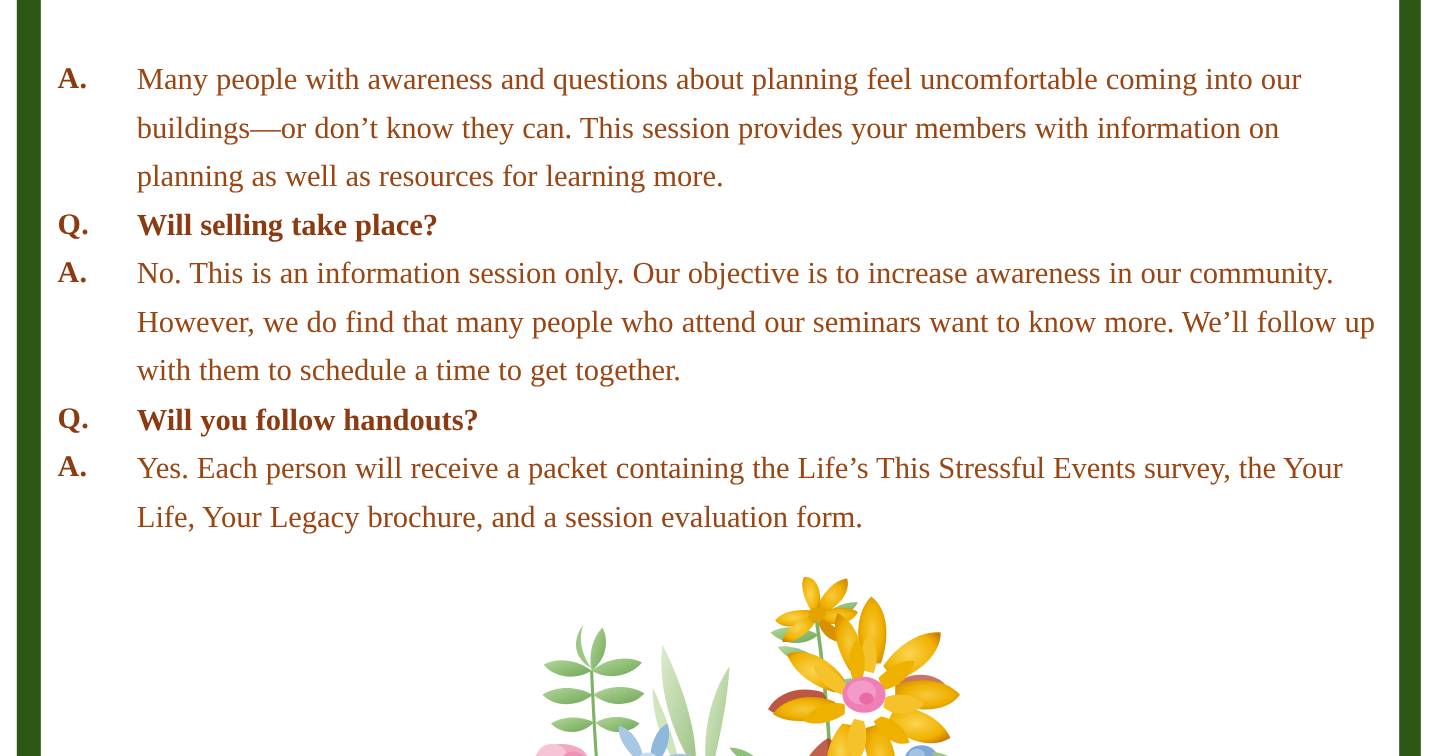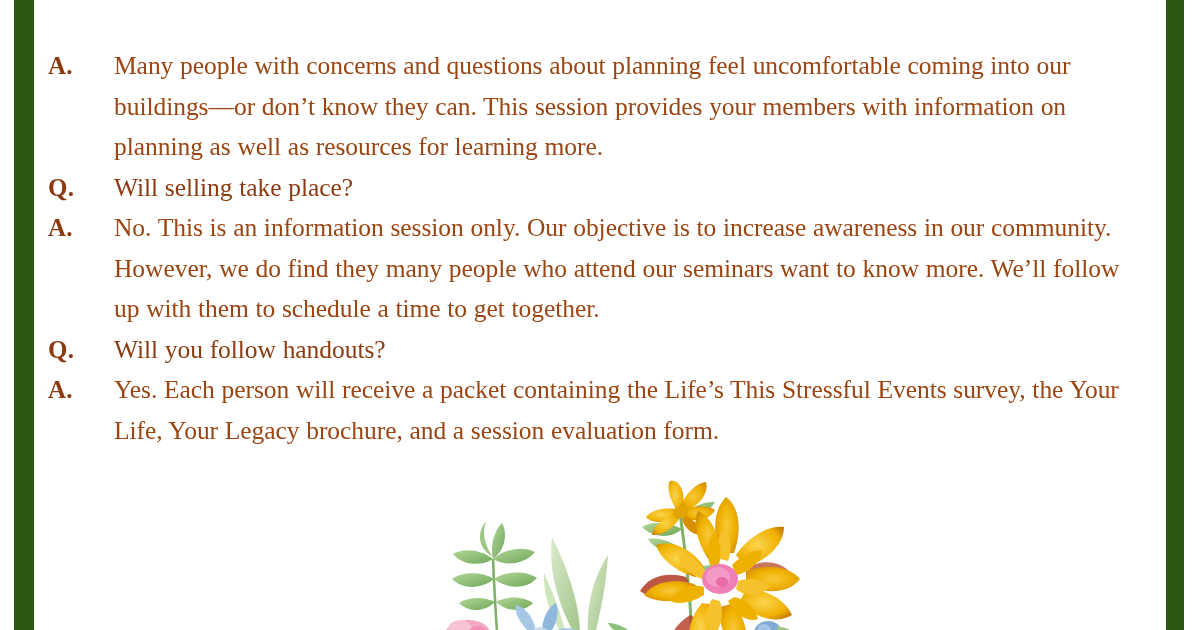--- a/index.html
+++ b/index.html
@@ -50,21 +50,21 @@
   }
   .qa-text {
     flex: 1 1 auto;
     color: #9a4512;
     font-size: 25.5px;
     line-height: 40.5px;
     letter-spacing: -0.05px;
     word-spacing: .4px;
   }
   .qa-row.question .qa-text {
-    font-weight: normal;
+    font-weight: bold;
     color: #8c3a10;
   }
   .qa-row.question .qa-label {
     color: #8c3a10;
   }
 
   
   .floral {
     position: absolute;
     left: 390px;
@@ -80,31 +80,31 @@
 
 <div class="page">
 
   <div class="border-rule left"></div>
   <div class="border-rule right"></div>
 
   <div class="qa-body">
 
     <div class="qa-row answer">
       <div class="qa-label">A.</div>
-      <div class="qa-text">Many people with concerns and questions about planning feel uncomfortable coming into our buildings—or don’t know they can. This session provides your members with information on planning as well as resources for learning more.</div>
+      <div class="qa-text">Many people with awareness and questions about planning feel uncomfortable coming into our buildings—or don’t know they can. This session provides your members with information on planning as well as resources for learning more.</div>
     </div>
 
     <div class="qa-row question">
       <div class="qa-label">Q.</div>
       <div class="qa-text">Will selling take place?</div>
     </div>
 
     <div class="qa-row answer">
       <div class="qa-label">A.</div>
-      <div class="qa-text">No. This is an information session only. Our objective is to increase awareness in our community. However, we do find they many people who attend our seminars want to know more. We’ll follow up with them to schedule a time to get together.</div>
+      <div class="qa-text">No. This is an information session only. Our objective is to increase awareness in our community. However, we do find that many people who attend our seminars want to know more. We’ll follow up with them to schedule a time to get together.</div>
     </div>
 
     <div class="qa-row question">
       <div class="qa-label">Q.</div>
       <div class="qa-text">Will you follow handouts?</div>
     </div>
 
     <div class="qa-row answer">
       <div class="qa-label">A.</div>
       <div class="qa-text">Yes. Each person will receive a packet containing the Life’s This Stressful Events survey, the Your Life, Your Legacy brochure, and a session evaluation form.</div>

